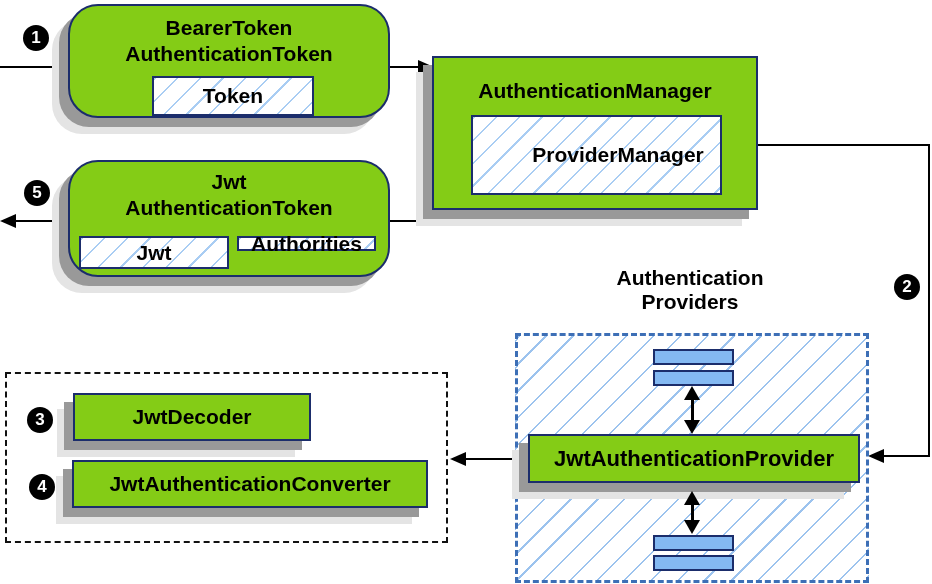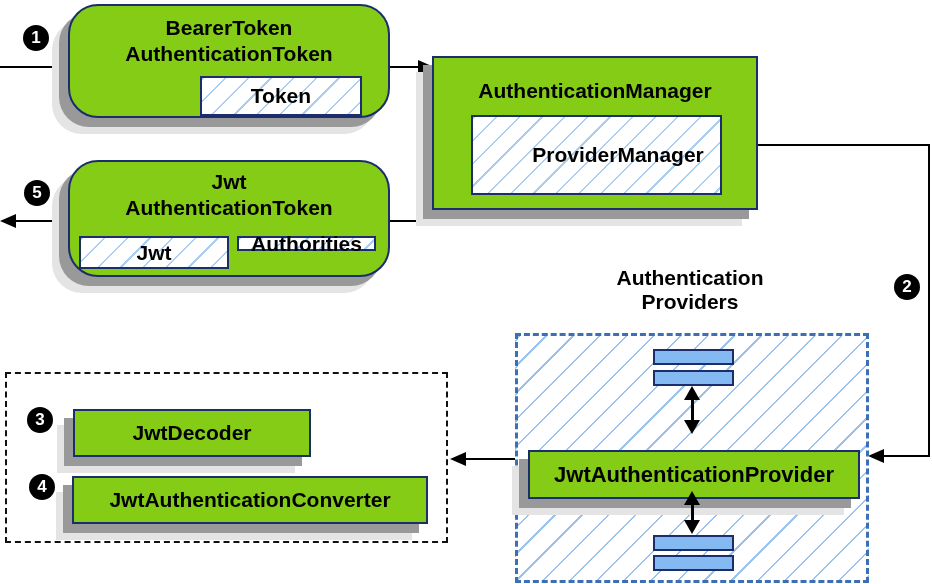--- a/index.html
+++ b/index.html
@@ -8,21 +8,21 @@
     font-family:"Liberation Sans","DejaVu Sans",sans-serif;color:#000;
   }
   
   .node{
     position:absolute;box-sizing:border-box;
     background:#84cc16;border:2.5px solid #1b2d6b;
     box-shadow:-9px 9px 0 0 #999999,-16px 16px 0 0 #e4e4e4;
   }
   .rounded{border-radius:30px;}
   .node .title{font-weight:bold;font-size:21px;line-height:26px;text-align:center;}
-  .center-label{display:flex;align-items:center;justify-content:center;font-weight:bold;font-size:21px;margin-top:16px;}
+  .center-label{display:flex;align-items:center;justify-content:center;font-weight:bold;font-size:21px;}
   
   .chip{
     position:absolute;box-sizing:border-box;border:2px solid #1b2d6b;
     background-color:#ffffff;
     background-image:repeating-linear-gradient(135deg,#a9cdf3 0px,#a9cdf3 1.6px,transparent 1.6px,transparent 16px);
     display:flex;align-items:center;justify-content:center;
     font-weight:bold;font-size:21px;
   }
   
   .hline,.vline{position:absolute;background:#000;}
@@ -105,21 +105,21 @@
   <div class="group-label" style="left:588px;top:266px;width:204px;">
     <div>Authentication</div>
     <div>Providers</div>
   </div>
 
   <div class="node rounded" style="left:68px;top:4px;width:322px;height:114px;">
     <div class="title" style="margin-top:9px;">
       <div>BearerToken</div>
       <div>AuthenticationToken</div>
     </div>
-    <div class="chip" style="left:82px;top:70px;width:162px;height:40px;margin-left:48px;">
+    <div class="chip" style="left:82px;top:70px;width:162px;height:40px;">
       <span>Token</span>
     </div>
   </div>
 
   <div class="node" style="left:432px;top:56px;width:326px;height:154px;">
     <div class="title" style="margin-top:20px;">AuthenticationManager</div>
     <div class="chip" style="left:37px;top:57px;width:251px;height:80px;padding-left:43px;">
       <span>ProviderManager</span>
     </div>
   </div>

